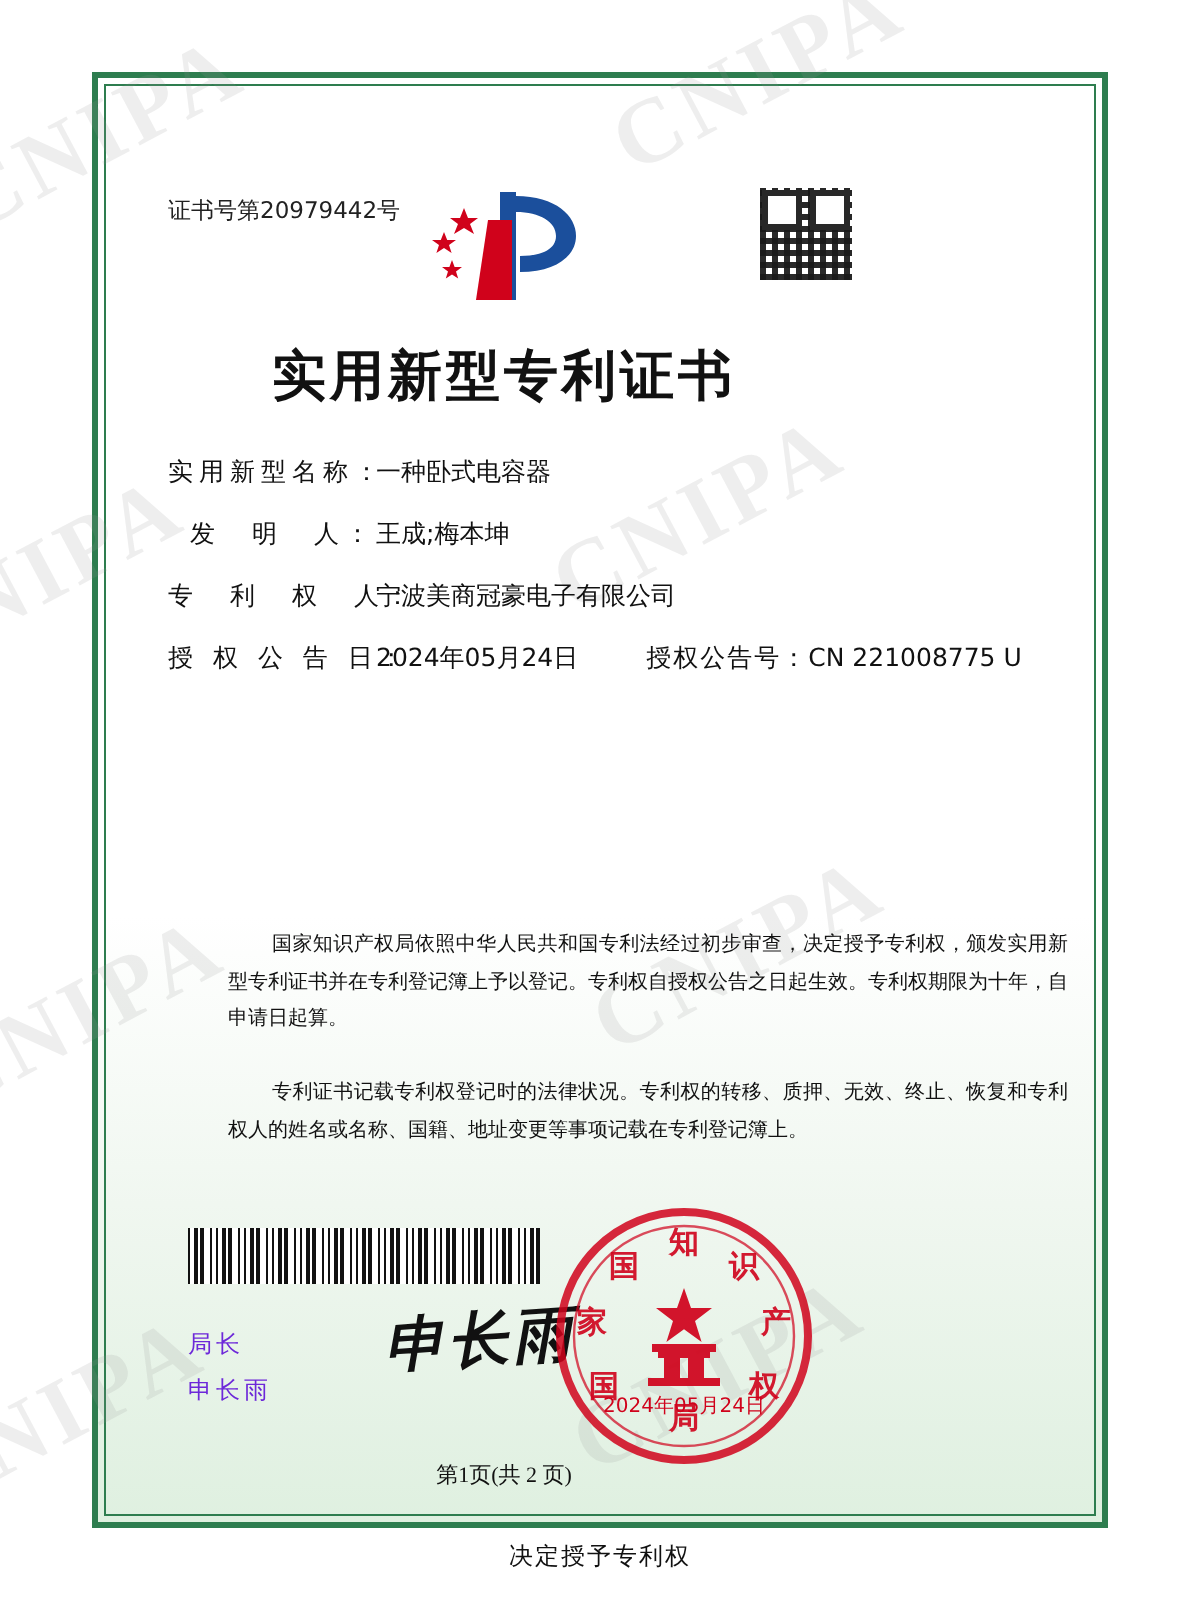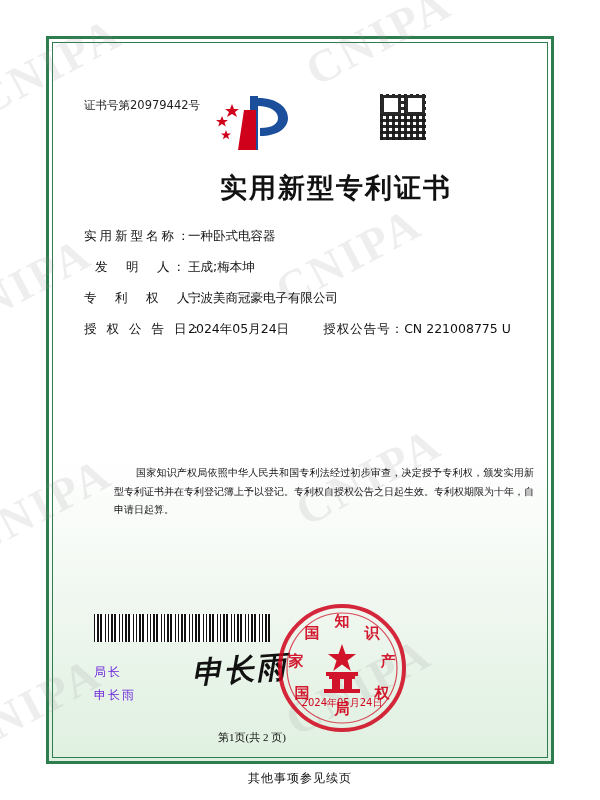--- a/index.html
+++ b/index.html
@@ -97,21 +97,21 @@
     position: absolute;
     left: 50%; top: 48px;
     transform: translateX(-50%);
     width: 96px; height: 66px;
   }
   .emblem svg { display: block; }
 
   .title {
     position: absolute;
     left: 0; right: 0; top: 128px;
-    text-align: right;
+    text-align: center;
     font-family: "DejaVu Sans", sans-serif;
     font-weight: bold;
     font-size: 27px;
     letter-spacing: 2px;
     color: #111;
   }
 
   .fields {
     position: absolute;
     left: 32px; top: 186px;
@@ -270,20 +270,21 @@
       </div>
       <div class="frow">
         <span class="flabel">专　利　权　人：</span><span class="fvalue">宁波美商冠豪电子有限公司</span>
       </div>
       <div class="frow split">
         <span class="flabel">授 权 公 告 日：</span><span class="fvalue">2024年05月24日</span><span class="second-label">授权公告号：</span><span class="fvalue">CN 221008775 U</span>
       </div>
     </div>
 
     <div class="para para1">国家知识产权局依照中华人民共和国专利法经过初步审查，决定授予专利权，颁发实用新型专利证书并在专利登记簿上予以登记。专利权自授权公告之日起生效。专利权期限为十年，自申请日起算。</div>
+    <div class="para para2">专利证书记载专利权登记时的法律状况。专利权的转移、质押、无效、终止、恢复和专利权人的姓名或名称、国籍、地址变更等事项记载在专利登记簿上。</div>
 
     <div class="barcode"></div>
 
     <div class="director-row">
       <div class="l1">局长</div>
       <div class="l2">申长雨</div>
     </div>
     <div class="signature">申长雨</div>
 
     <div class="seal">
@@ -308,14 +309,14 @@
           <rect x="68" y="77" width="8" height="10" fill="#d0021b"></rect>
           <rect x="48" y="87" width="36" height="4" fill="#d0021b"></rect>
         </g>
       </svg>
       <div class="seal-date">2024年05月24日</div>
     </div>
 
     <div class="page-num">第1页(共 2 页)</div>
   </div>
 
-  <div class="footer-note">其他事项参见续页</div>
+  <div class="footer-note">决定授予专利权</div>
 </div>
 
 </body></html>

